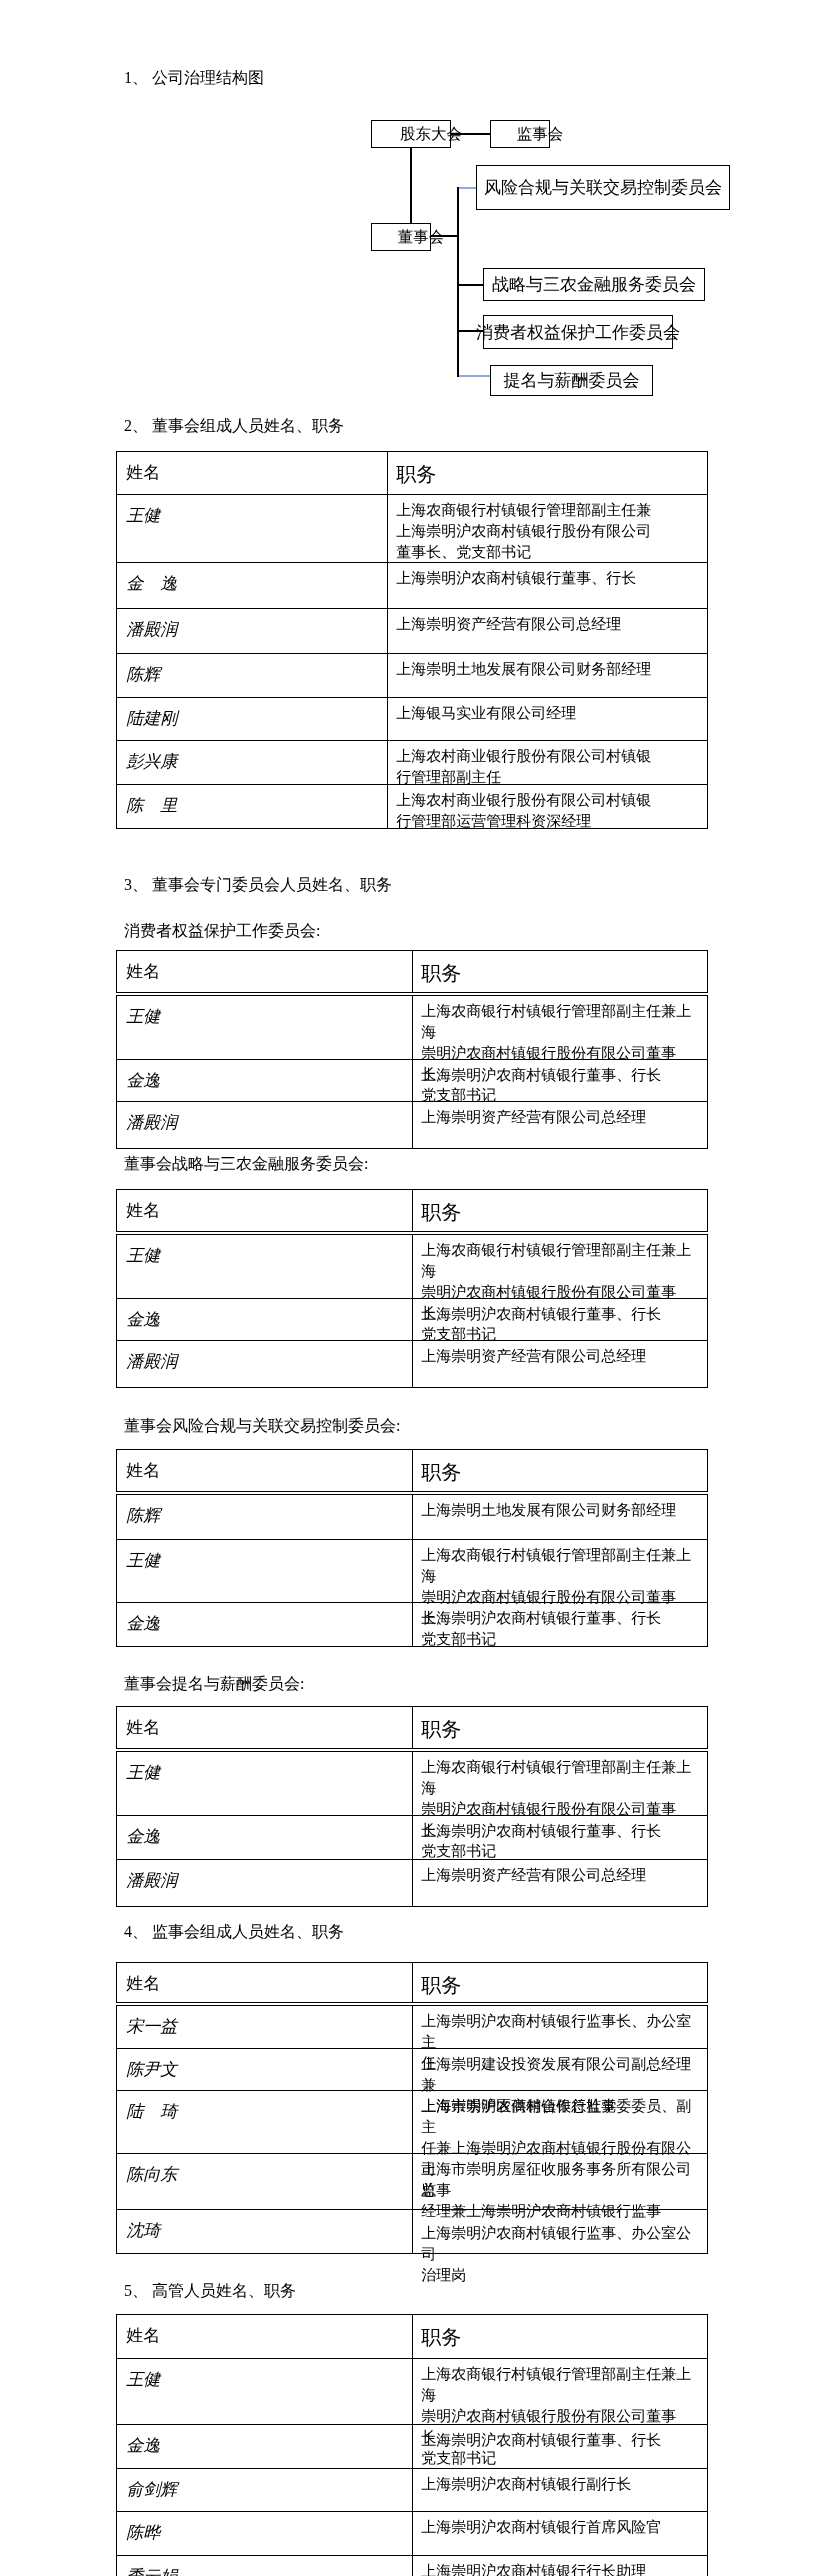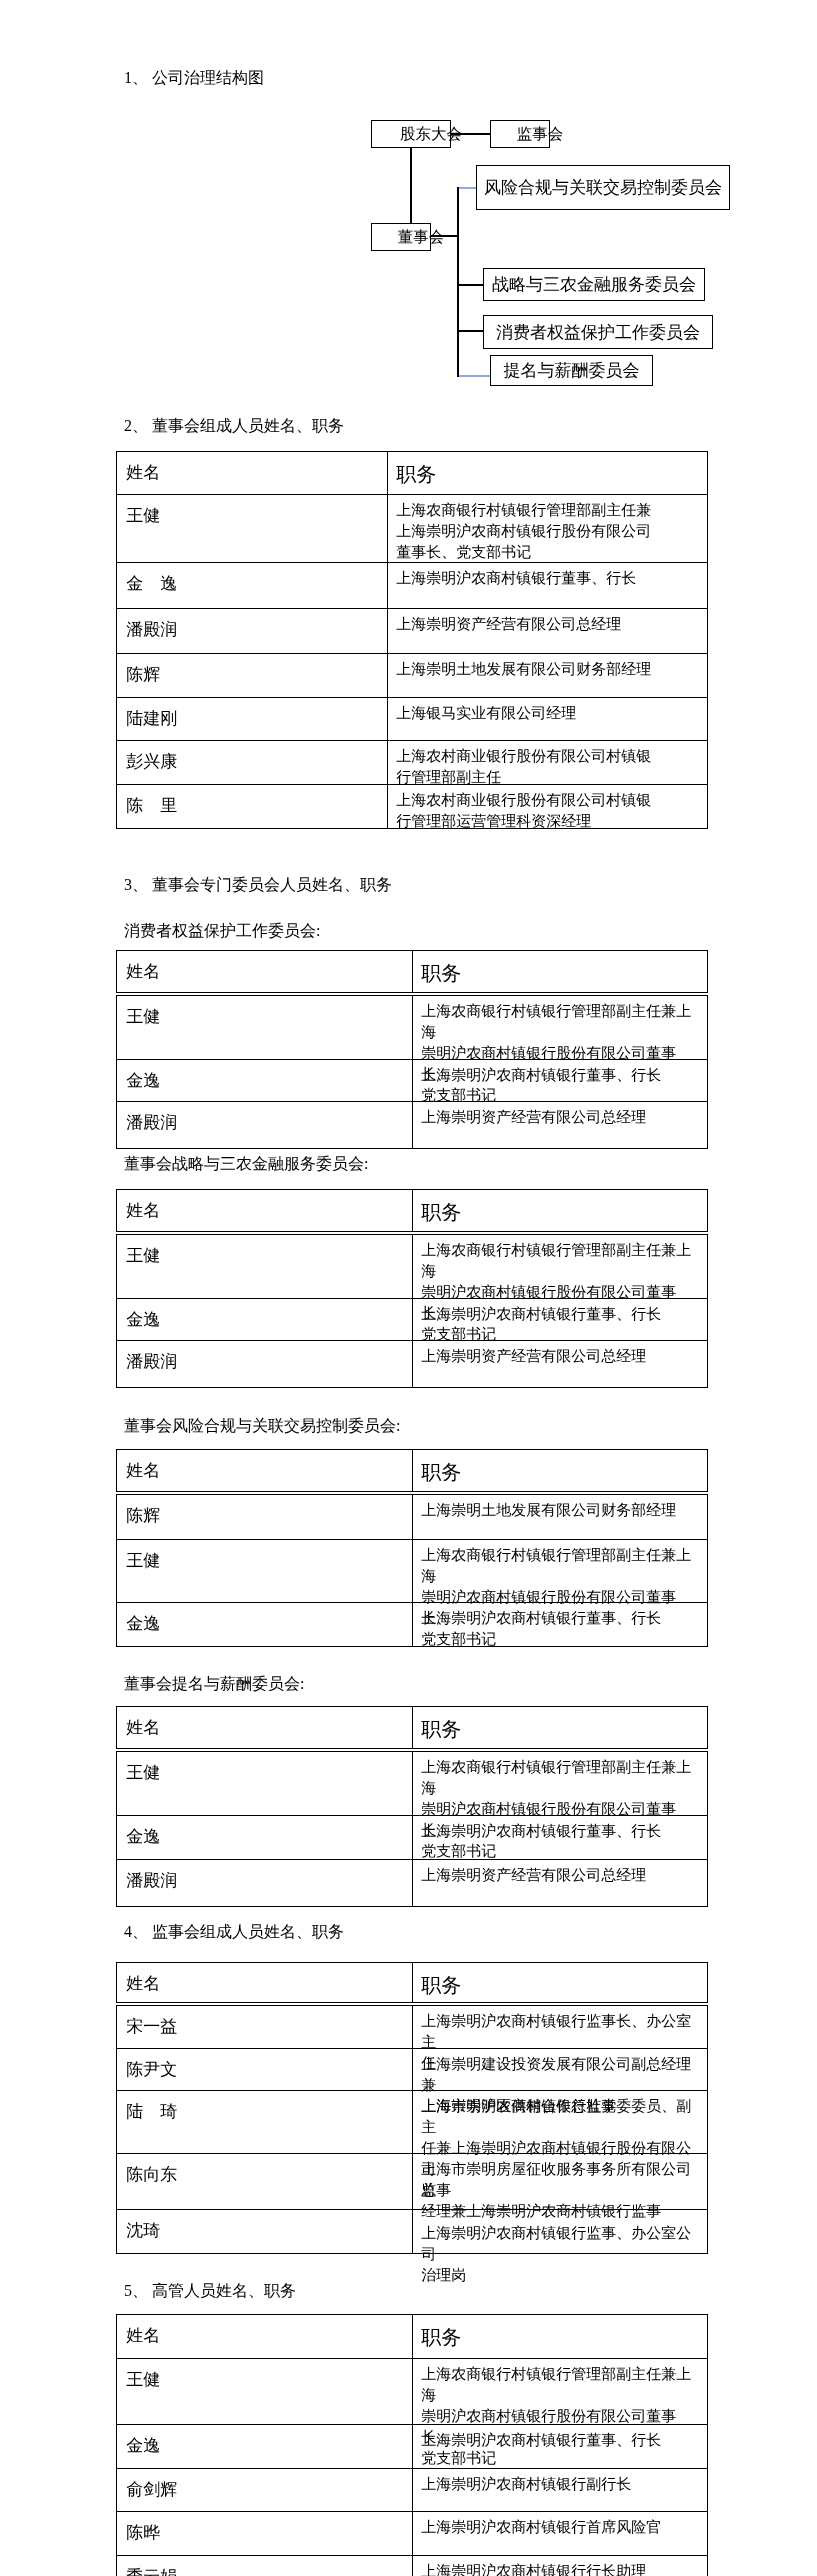--- a/index.html
+++ b/index.html
@@ -20,21 +20,21 @@
 
   
   .tbl{position:absolute;left:116px;width:592px;box-sizing:border-box;border-radius:25px;}
   .thead,.tbody{border:1px solid #000;box-sizing:border-box;background:#fff;}
   .tbl.gap .tbody{margin-top:2.1px;}
   .tbl.nogap .tbody{margin-top:-1px;}
   .trow{display:flex;box-sizing:border-box;}
   .tbody .trow + .trow{border-top:1px solid #000;}
   .cell{box-sizing:border-box;}
   .cell.c1{border-right:1px solid #000;}
-  .name{font-size:17px;padding:9.3px 5.2px 0 9.3px;}
+  .name{font-size:17px;padding:9.3px 5.2px 0 9.3px;font-style:italic;}
   .pos{font-size:15px;line-height:21px;padding:4.6px 7.2px 0 8.2px;white-space:pre-line;}
   .hname{font-size:17px;padding:9.3px 5.2px 0 9.3px;}
   .hpos{font-size:20px;padding:9.3px 5.2px 0 8.2px;}
 </style>
 </head>
 <body>
 
 <div id="page">
 
   <div class="heading" style="top:68px">1、 公司治理结构图</div>
@@ -47,22 +47,22 @@
     <div class="gline" style="left:431px;top:235px;width:26px;height:2.1px"></div>
     <div class="gline" style="left:459px;top:284px;width:24px;height:1.5px"></div>
     <div class="gline" style="left:459px;top:330px;width:24px;height:1.5px"></div>
     <div class="gline blue" style="left:459px;top:375px;width:31px;height:1.5px"></div>
 
     <div class="gnode small" style="left:371px;top:120px;width:80px;height:28px">股东大会</div>
     <div class="gnode small" style="left:490px;top:120px;width:60px;height:28px">监事会</div>
     <div class="gnode" style="left:476px;top:165px;width:254px;height:45px">风险合规与关联交易控制委员会</div>
     <div class="gnode small" style="left:371px;top:223px;width:60px;height:28px">董事会</div>
     <div class="gnode" style="left:483px;top:268px;width:222px;height:33px">战略与三农金融服务委员会</div>
-    <div class="gnode" style="left:483px;top:315px;width:230px;height:34px">消费者权益保护工作委员会</div>
-    <div class="gnode" style="left:490px;top:355px;width:163px;height:31px">提名与薪酬委员会</div>
+    <div class="gnode" style="left:483px;top:315px;width:190px;height:34px">消费者权益保护工作委员会</div>
+    <div class="gnode" style="left:490px;top:365px;width:163px;height:31px">提名与薪酬委员会</div>
   </div>
 
   <div class="heading" style="top:416px">2、 董事会组成人员姓名、职务</div>
   <div class="tbl nogap" style="top:451px">
     <div class="thead">
       <div class="trow" style="height:42px">
         <div class="cell c1 hname" style="width:271px">姓名</div>
         <div class="cell hpos" style="flex:1">职务</div>
       </div>
     </div>

